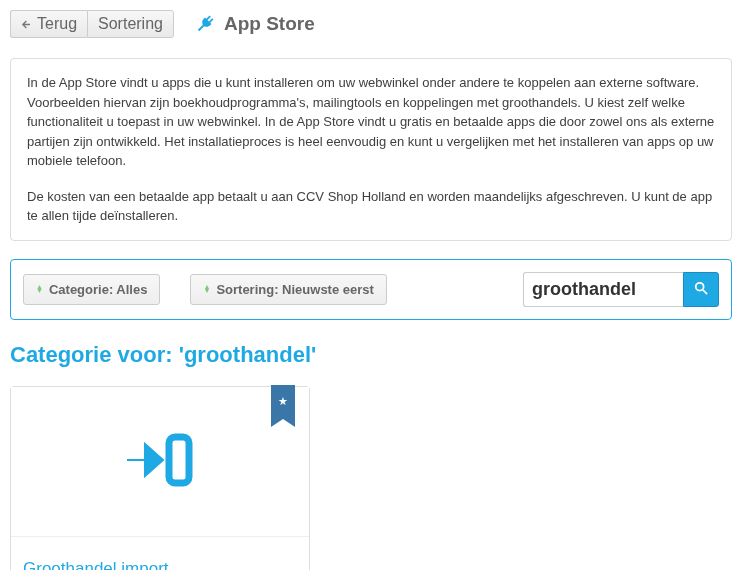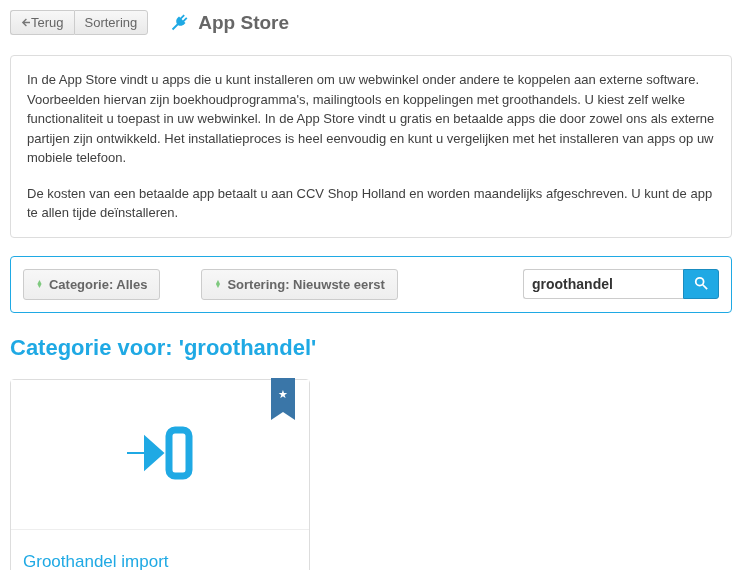--- a/index.html
+++ b/index.html
@@ -18,26 +18,26 @@
     gap: 0;
     margin-bottom: 20px;
   }
   .btn-group {
     display: inline-flex;
   }
   .btn-nav {
     background: linear-gradient(#f7f7f7, #e9e9e9);
     border: 1px solid #ccc;
     color: #666;
-    font-size: 13px;
+    font-size: 16px;
     padding: 4px 10px;
     cursor: pointer;
     display: inline-flex;
     align-items: center;
-    gap: 1px;
+    gap: 7px;
   }
   .btn-nav:first-child {
     border-radius: 3px 0 0 3px;
     border-right: none;
   }
   .btn-nav:last-child {
     border-radius: 0 3px 3px 0;
   }
   .page-title {
     display: inline-flex;
@@ -64,21 +64,21 @@
   }
   .info-box p { margin: 0 0 16px 0; }
   .info-box p:last-child { margin-bottom: 0; }
 
   .filter-bar {
     border: 1px solid #1fa9e4;
     border-radius: 4px;
     padding: 12px;
     display: flex;
     align-items: center;
-    gap: 41px;
+    gap: 30px;
     margin-bottom: 22px;
   }
   .filter-btn {
     background: linear-gradient(#f7f7f7, #eee);
     border: 1px solid #ccc;
     border-radius: 3px;
     padding: 7px 12px;
     font-size: 13px;
     color: #666;
     cursor: pointer;
@@ -97,21 +97,21 @@
   .spacer { flex: 1; }
   .search-wrap {
     display: flex;
     align-items: stretch;
   }
   .search-input {
     border: 1px solid #ccc;
     border-right: none;
     border-radius: 3px 0 0 3px;
     padding: 6px 8px;
-    font-size: 14px;
+    font-size: 18px;
     width: 160px;
     color: #333;
     font-weight: bold;
   }
   .search-btn {
     background: #1fa9e4;
     border: 1px solid #1a8cc0;
     border-radius: 0 3px 3px 0;
     color: #fff;
     padding: 0 10px;

